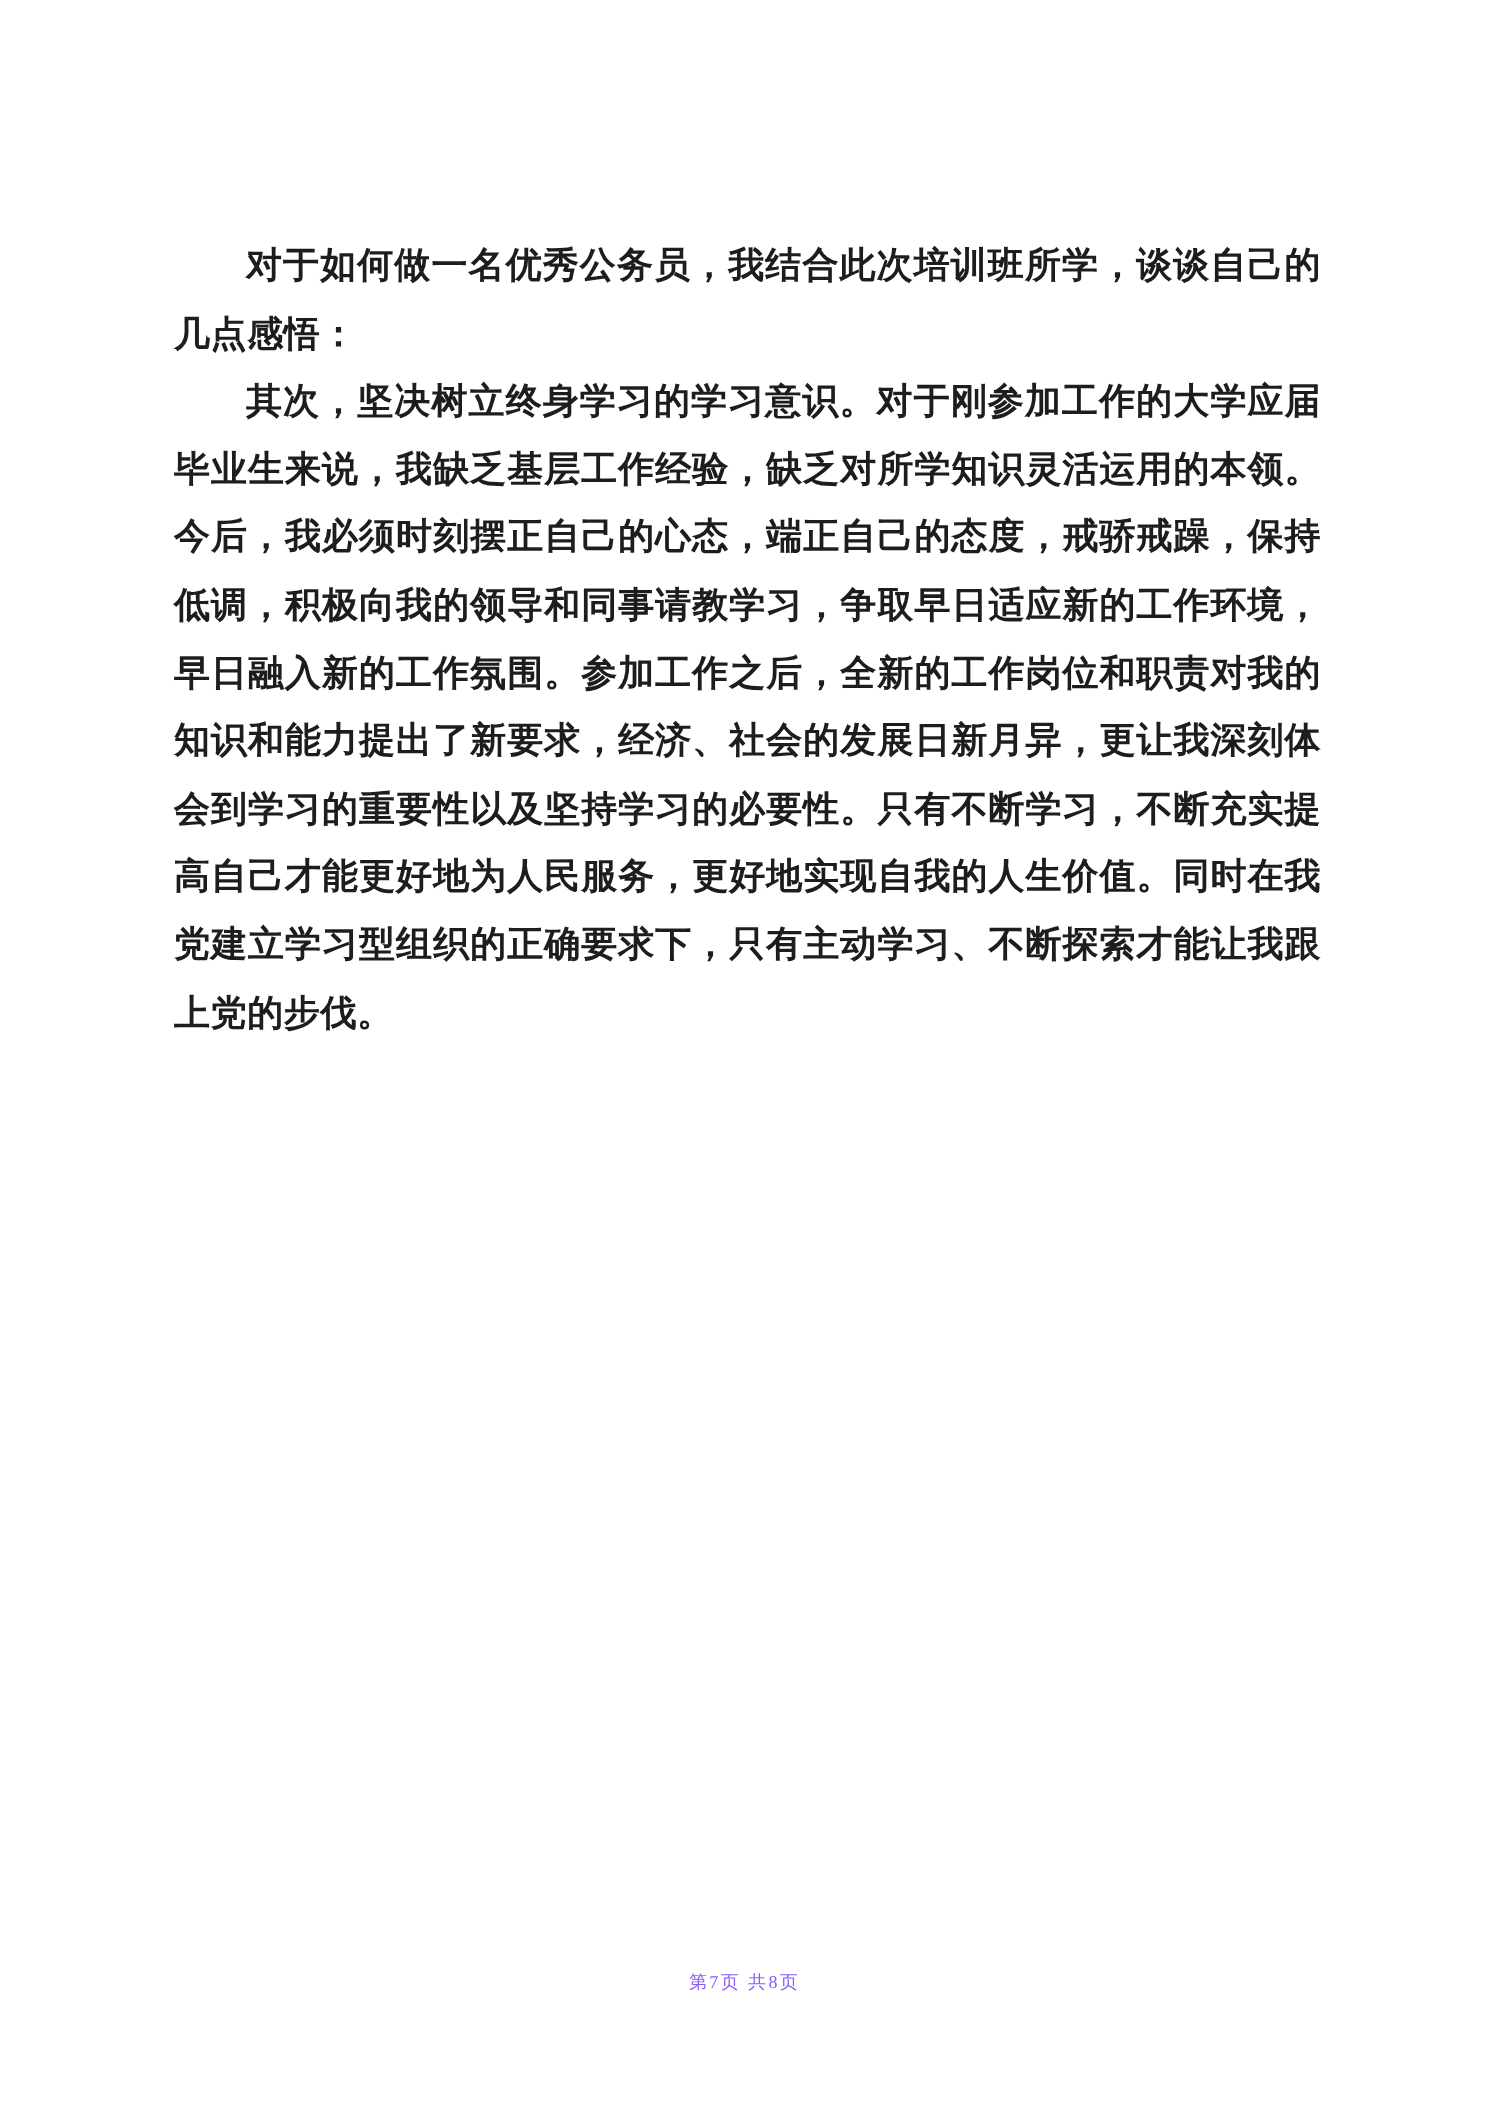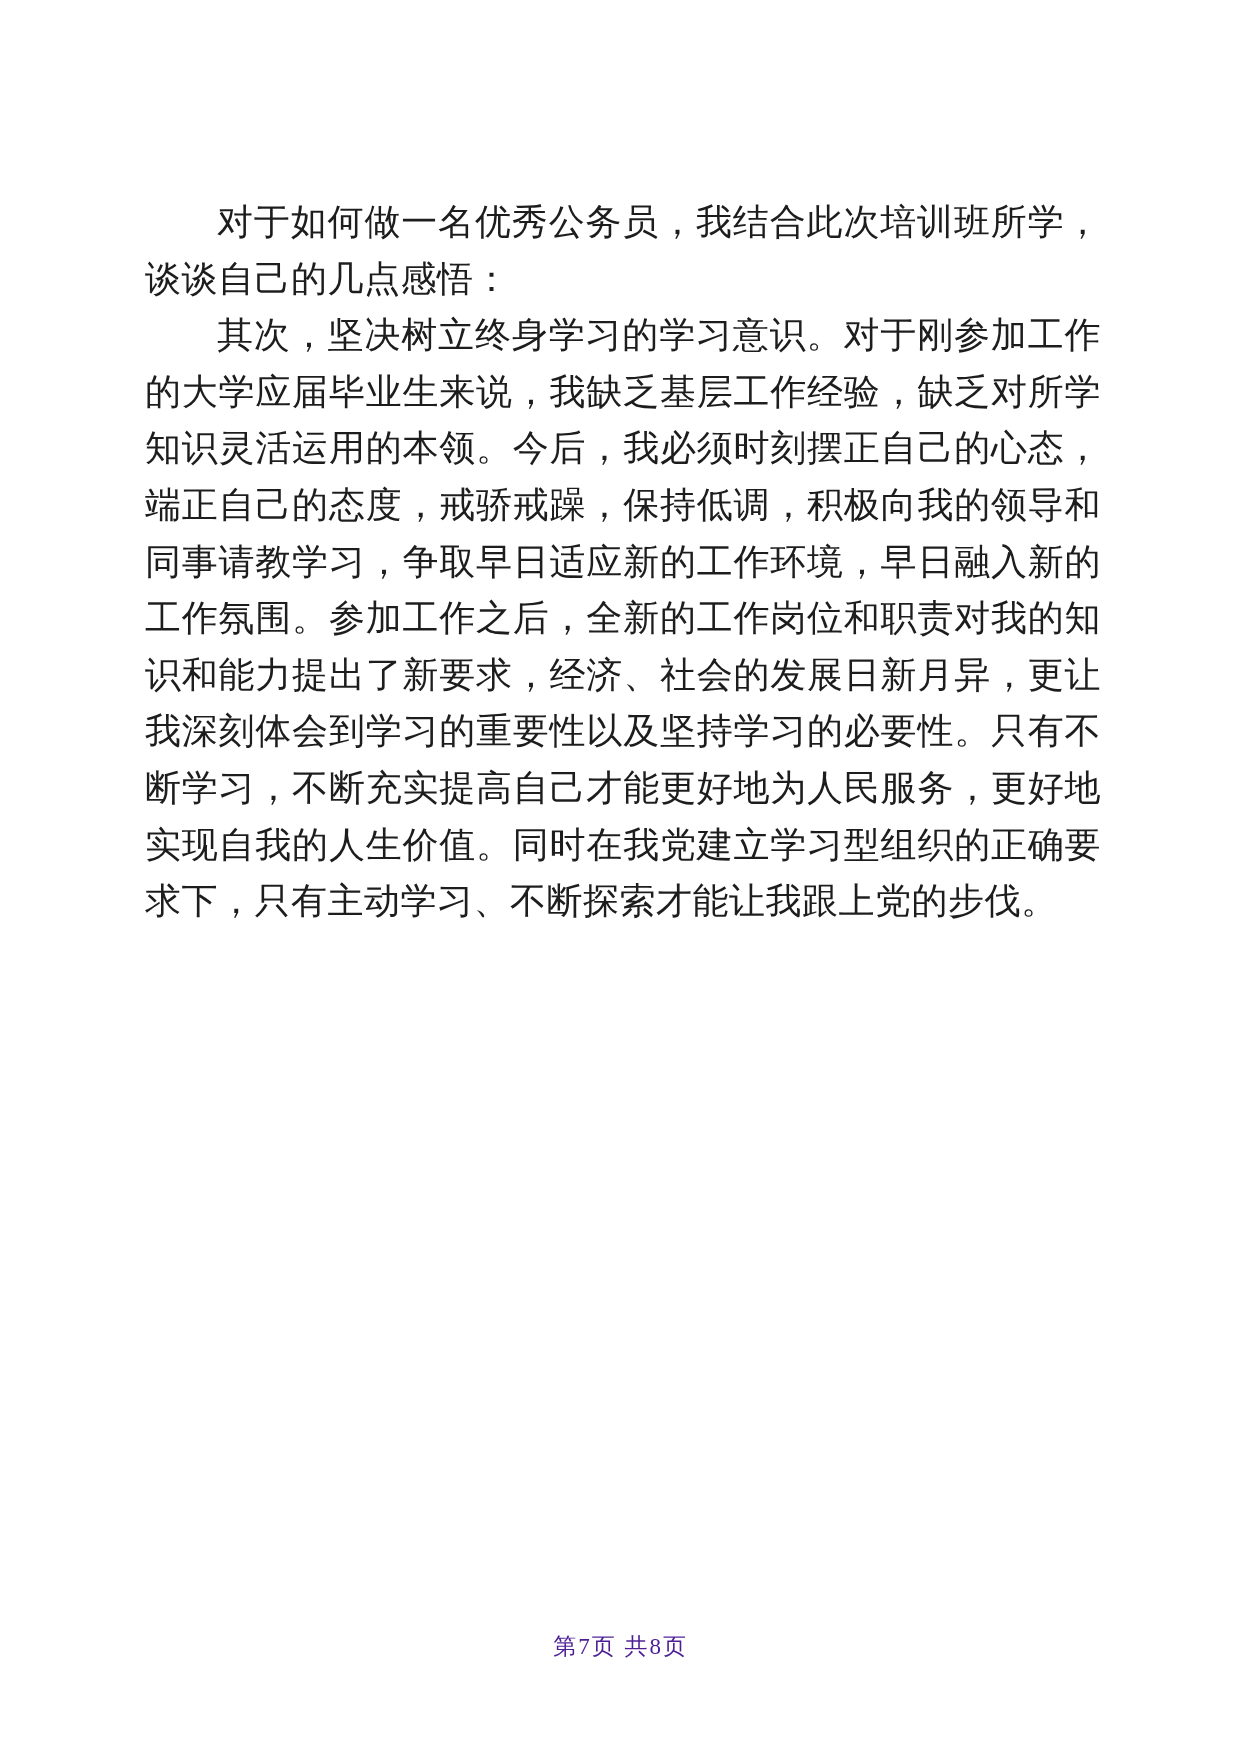--- a/index.html
+++ b/index.html
@@ -18,41 +18,41 @@
   
   .text-block {
     position: absolute;
     top: 194px;
     left: 145px;
     width: 956px;
   }
 
   .para {
     margin: 0;
-    font-size: 36px;
+    font-size: 30px;
     line-height: 56.6px;
     text-indent: 2em;               
     text-align: justify;
     text-justify: inter-ideograph;
-    font-weight: 400;
+    font-weight: 700;
     letter-spacing: 0.5px;
     word-break: break-all;
   }
 
   .page-footer {
     position: absolute;
     left: 0;
     bottom: 92px;
     width: 100%;
     text-align: center;
   }
 
   .page-footer span {
-    font-size: 23px;
-    color: #4c1d95;
+    font-size: 15px;
+    color: #8b5cf6;
     letter-spacing: 2px;
   }
 </style>
 </head>
 <body>
 
 <main class="text-block">
   <p class="para">对于如何做一名优秀公务员，我结合此次培训班所学，谈谈自己的几点感悟：</p>
   <p class="para">其次，坚决树立终身学习的学习意识。对于刚参加工作的大学应届毕业生来说，我缺乏基层工作经验，缺乏对所学知识灵活运用的本领。今后，我必须时刻摆正自己的心态，端正自己的态度，戒骄戒躁，保持低调，积极向我的领导和同事请教学习，争取早日适应新的工作环境，早日融入新的工作氛围。参加工作之后，全新的工作岗位和职责对我的知识和能力提出了新要求，经济、社会的发展日新月异，更让我深刻体会到学习的重要性以及坚持学习的必要性。只有不断学习，不断充实提高自己才能更好地为人民服务，更好地实现自我的人生价值。同时在我党建立学习型组织的正确要求下，只有主动学习、不断探索才能让我跟上党的步伐。</p>
 </main>

